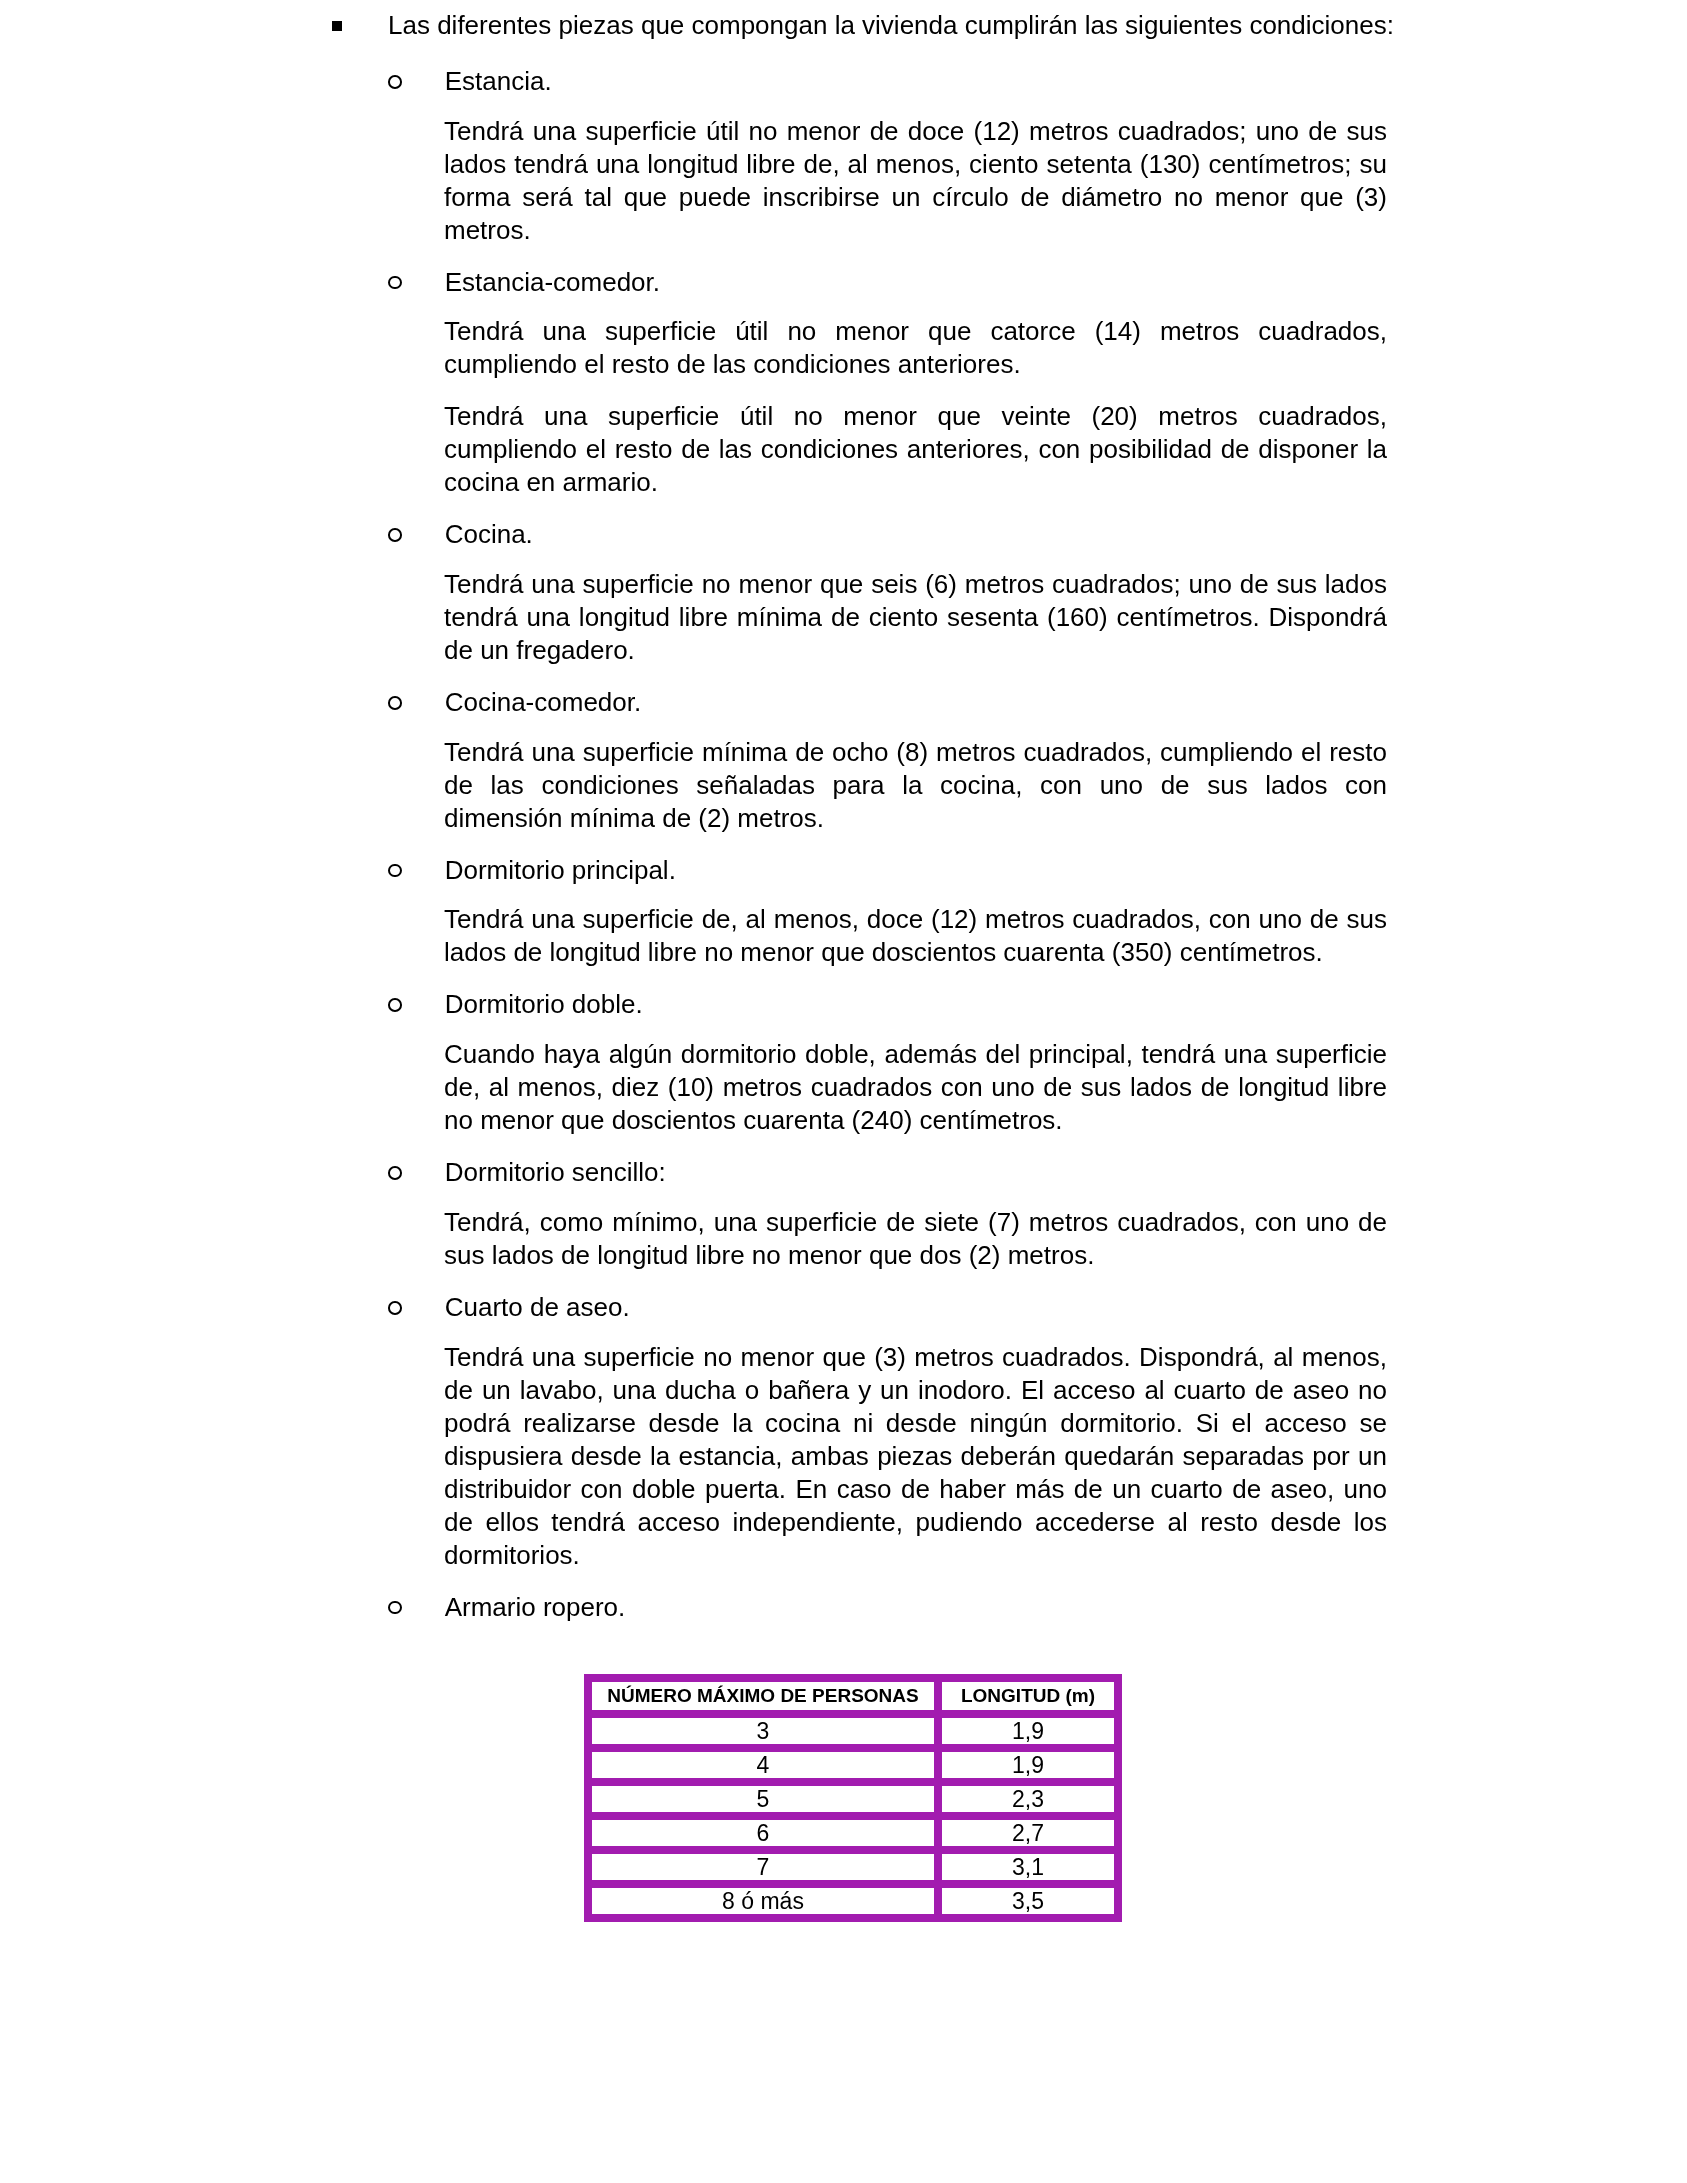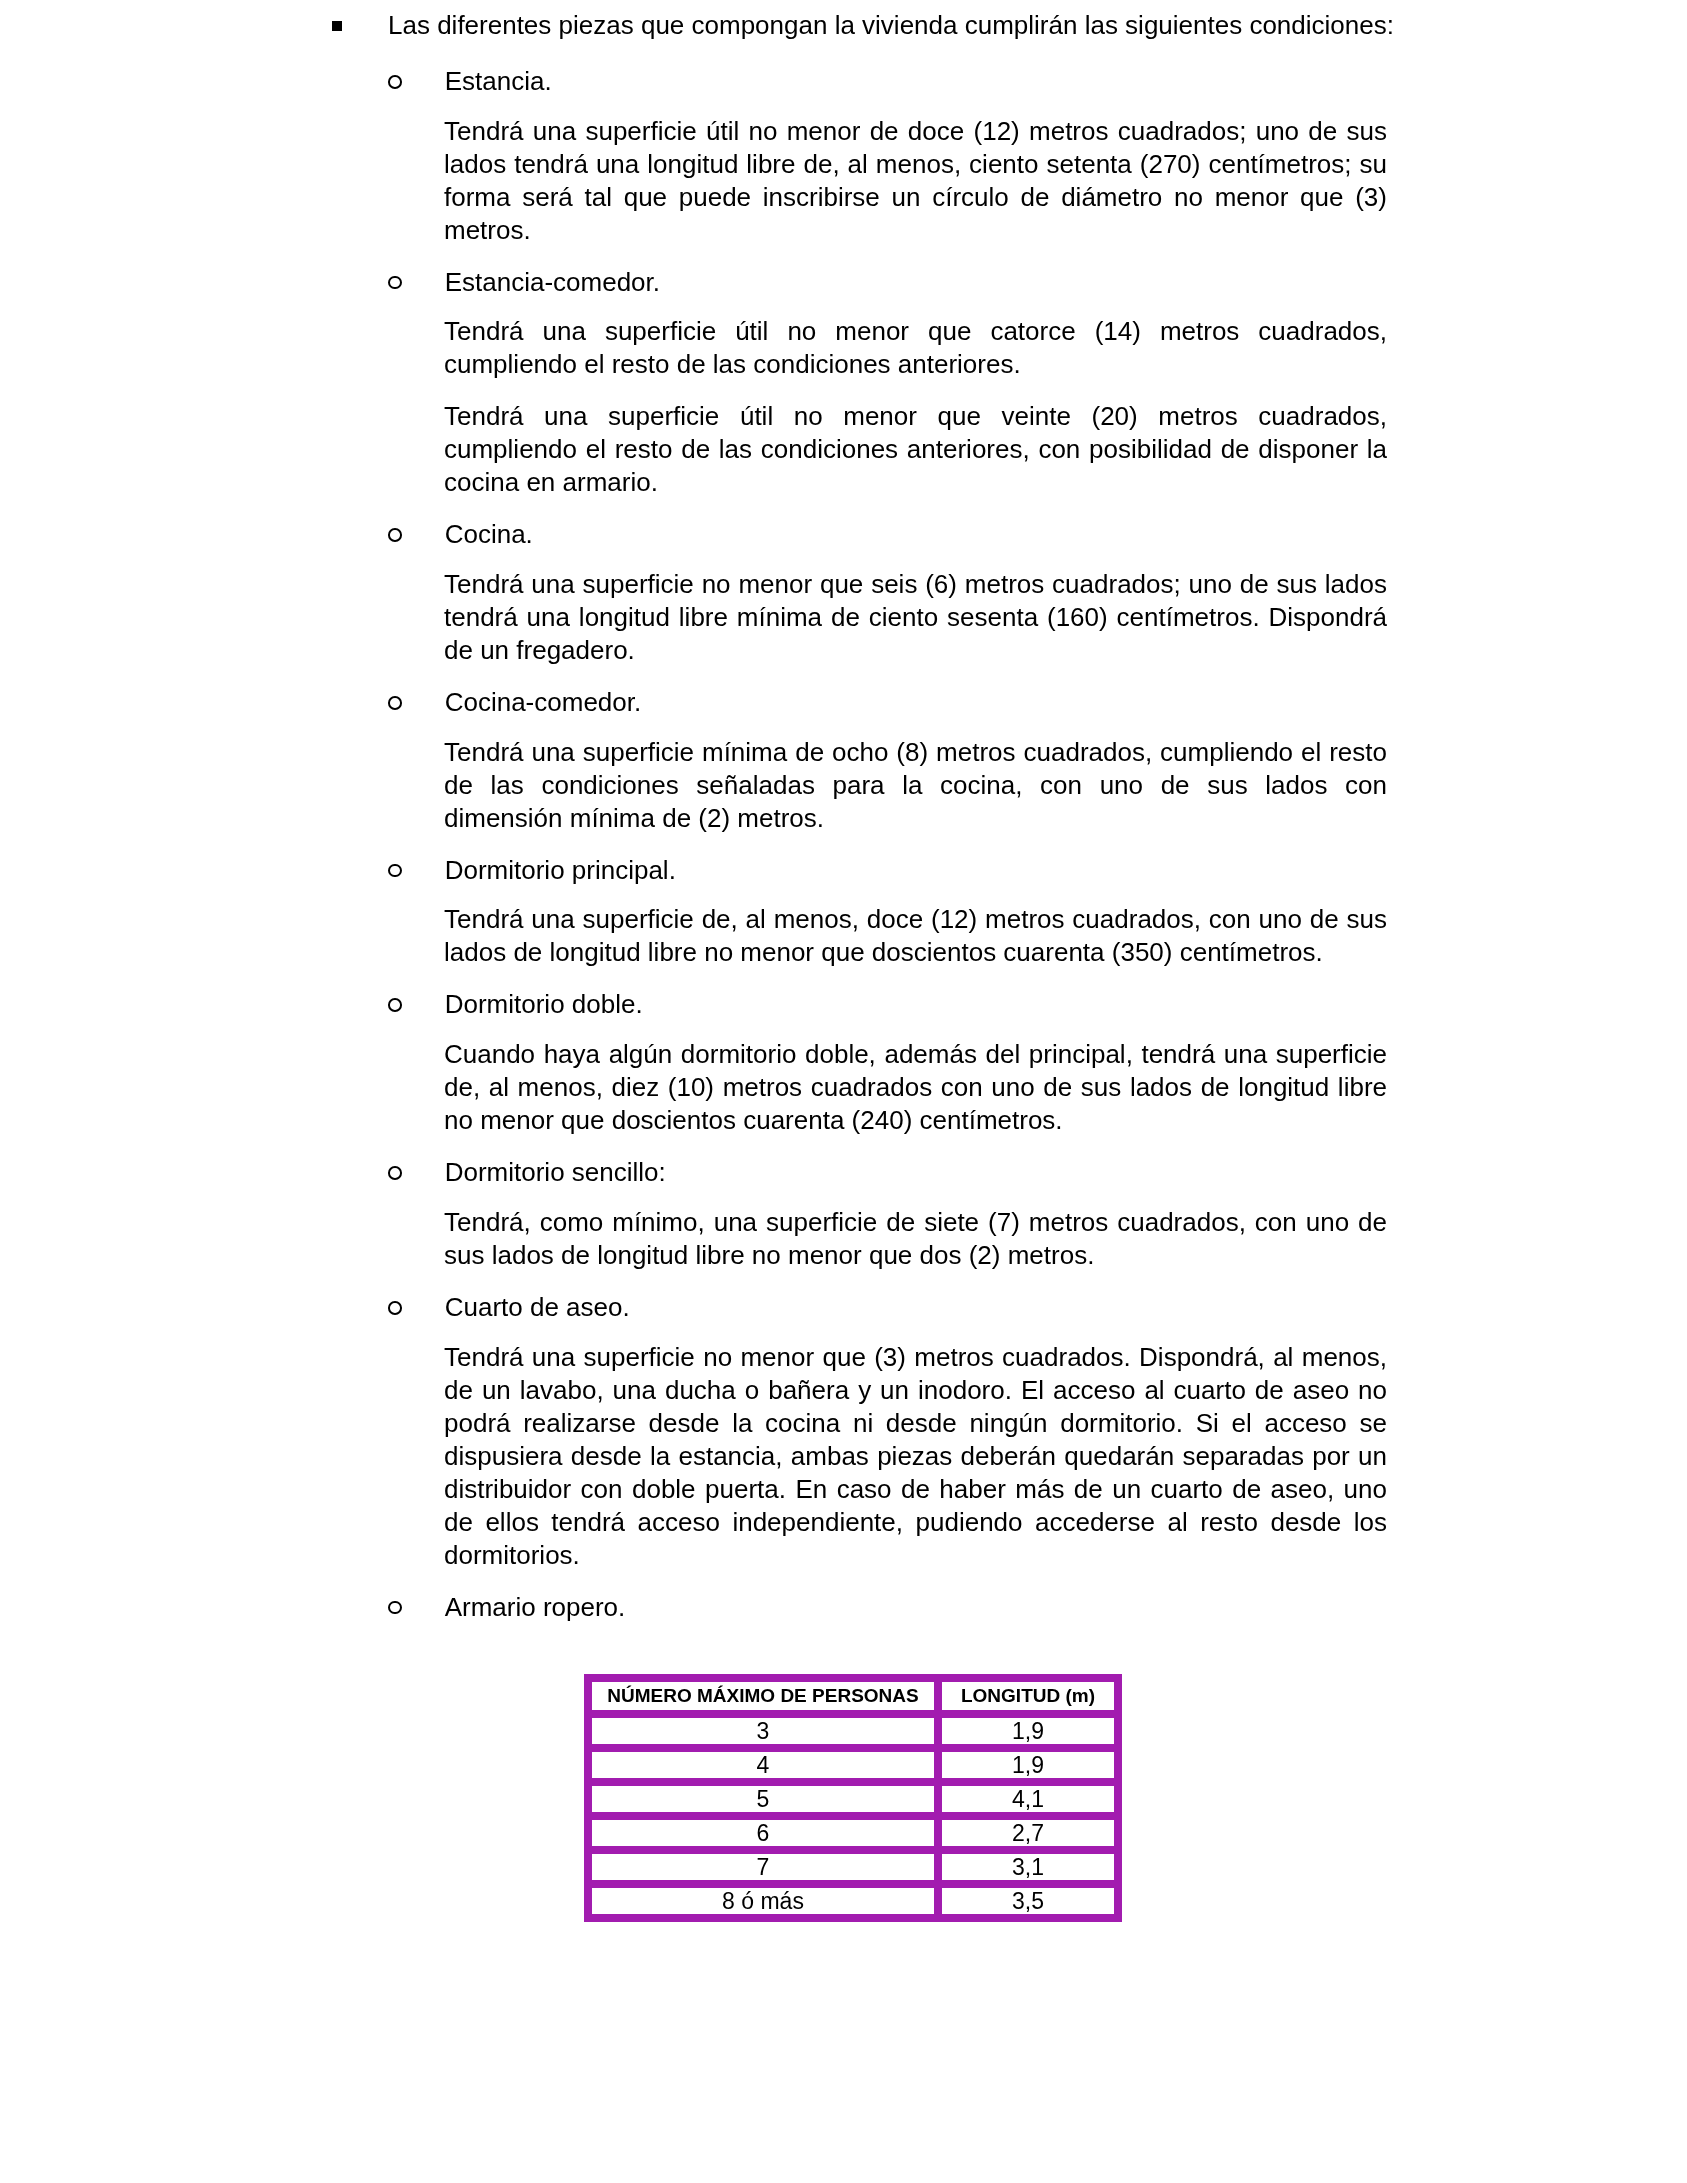--- a/index.html
+++ b/index.html
@@ -88,21 +88,21 @@
   <div class="intro">
     <div class="sq-bullet"></div>
     <div class="intro-text">Las diferentes piezas que compongan la vivienda cumplirán las siguientes condiciones:</div>
   </div>
 
   <div>
     <div class="heading">
       <div class="circle-bullet"></div>
       <div class="heading-text">Estancia.</div>
     </div>
-    <div class="para">Tendrá una superficie útil no menor de doce (12) metros cuadrados; uno de sus lados tendrá una longitud libre de, al menos, ciento setenta (270) centímetros; su forma será tal que puede inscribirse un círculo de diámetro no menor que (3) metros.</div>
+    <div class="para">Tendrá una superficie útil no menor de doce (12) metros cuadrados; uno de sus lados tendrá una longitud libre de, al menos, ciento setenta (130) centímetros; su forma será tal que puede inscribirse un círculo de diámetro no menor que (3) metros.</div>
 
     <div class="heading">
       <div class="circle-bullet"></div>
       <div class="heading-text">Estancia-comedor.</div>
     </div>
     <div class="para">Tendrá una superficie útil no menor que catorce (14) metros cuadrados, cumpliendo el resto de las condiciones anteriores.</div>
 
     <div class="para">Tendrá una superficie útil no menor que veinte (20) metros cuadrados, cumpliendo el resto de las condiciones anteriores, con posibilidad de disponer la cocina en armario.</div>
 
     <div class="heading">
@@ -164,21 +164,21 @@
       <td>1,9</td>
     </tr>
 
     <tr>
       <td>4</td>
       <td>1,9</td>
     </tr>
 
     <tr>
       <td>5</td>
-      <td>4,1</td>
+      <td>2,3</td>
     </tr>
 
     <tr>
       <td>6</td>
       <td>2,7</td>
     </tr>
 
     <tr>
       <td>7</td>
       <td>3,1</td>

